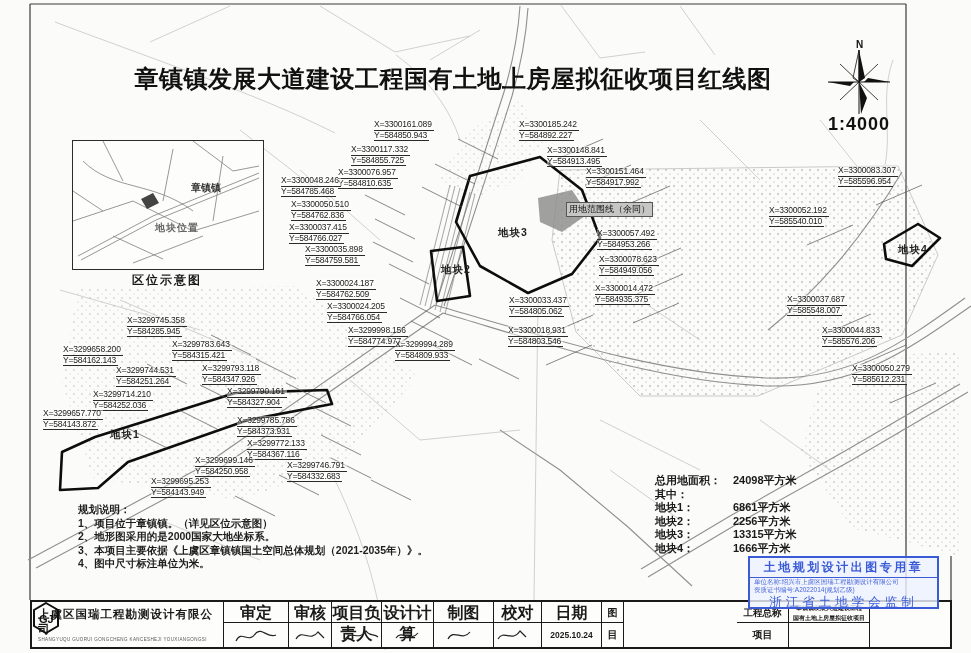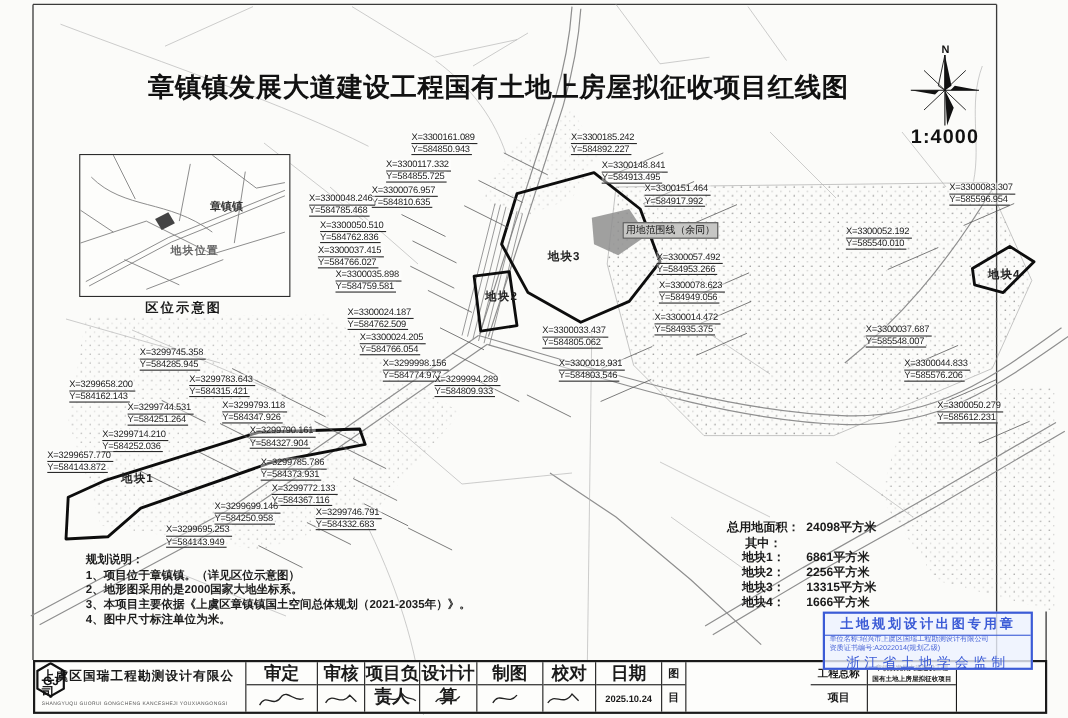--- a/index.html
+++ b/index.html
@@ -23,21 +23,21 @@
   
   #inset{position:absolute;left:72px;top:140px;width:190px;height:128px;border:1.6px solid #2c2c2c;
      background:#fdfdfb;z-index:4;}
   #inset svg{position:absolute;left:0;top:0;}
   .inset-town{position:absolute;left:118px;top:40px;font-size:10px;font-weight:700;color:#333;}
   .inset-site{position:absolute;left:82px;top:80px;font-size:10px;font-weight:700;color:#666;letter-spacing:1px;}
   #inset-caption{position:absolute;left:72px;top:272px;width:190px;text-align:center;font-size:12px;
      font-weight:700;letter-spacing:2px;z-index:4;}
   
   #stats{position:absolute;left:655px;top:474px;z-index:4;font-size:11px;font-weight:600;line-height:13.5px;}
-  .stat-row .sl{display:inline-block;width:78px;text-align:center;}
+  .stat-row .sl{display:inline-block;width:78px;}
   
   #notes{position:absolute;left:78px;top:503px;width:372px;z-index:4;font-size:10.5px;font-weight:600;
      line-height:13.5px;color:#1d1d1d;}
   #notes ul{margin:0;padding:0;list-style:none;}
   
   #stamp{position:absolute;left:748px;top:556px;width:187px;height:49px;border:2px solid #3b5bd6;
      background:rgba(238,243,255,0.8);z-index:6;text-align:center;color:#3b5bd6;}
   #stamp .s1{font-size:12px;font-weight:700;letter-spacing:2.5px;border-bottom:1.5px solid #3b5bd6;padding:1px 12px;}
   #stamp .s2,#stamp .s3{font-size:6.5px;letter-spacing:0;line-height:7.5px;color:#4a66d8;text-align:left;padding-left:4px;}
   #stamp .s4{font-size:12.5px;font-weight:400;letter-spacing:4px;padding-top:1px;}
@@ -195,21 +195,21 @@
         <span>Y=584810.635</span>
       </div>
       <div class="coord" style="left: 281px; top: 176px;">
         <span>X=3300048.246</span>
         <span>Y=584785.468</span>
       </div>
       <div class="coord" style="left: 586px; top: 167px;">
         <span>X=3300151.464</span>
         <span>Y=584917.992</span>
       </div>
-      <div class="coord" style="left: 838px; top: 166px; margin-left: 25px;">
+      <div class="coord" style="left: 838px; top: 166px;">
         <span>X=3300083.307</span>
         <span>Y=585596.954</span>
       </div>
       <div class="coord" style="left: 291px; top: 200px;">
         <span>X=3300050.510</span>
         <span>Y=584762.836</span>
       </div>
       <div class="coord" style="left: 769px; top: 206px;">
         <span>X=3300052.192</span>
         <span>Y=585540.010</span>
@@ -235,21 +235,21 @@
         <span>Y=584762.509</span>
       </div>
       <div class="coord" style="left: 595px; top: 284px;">
         <span>X=3300014.472</span>
         <span>Y=584935.375</span>
       </div>
       <div class="coord" style="left: 327px; top: 302px;">
         <span>X=3300024.205</span>
         <span>Y=584766.054</span>
       </div>
-      <div class="coord" style="left: 493px; top: 296px; text-align: center;">
+      <div class="coord" style="left: 509px; top: 296px; text-align: center;">
         <span>X=3300033.437</span>
         <span>Y=584805.062</span>
       </div>
       <div class="coord" style="left: 787px; top: 295px;">
         <span>X=3300037.687</span>
         <span>Y=585548.007</span>
       </div>
       <div class="coord" style="left: 348px; top: 326px;">
         <span>X=3299998.156</span>
         <span>Y=584774.977</span>

